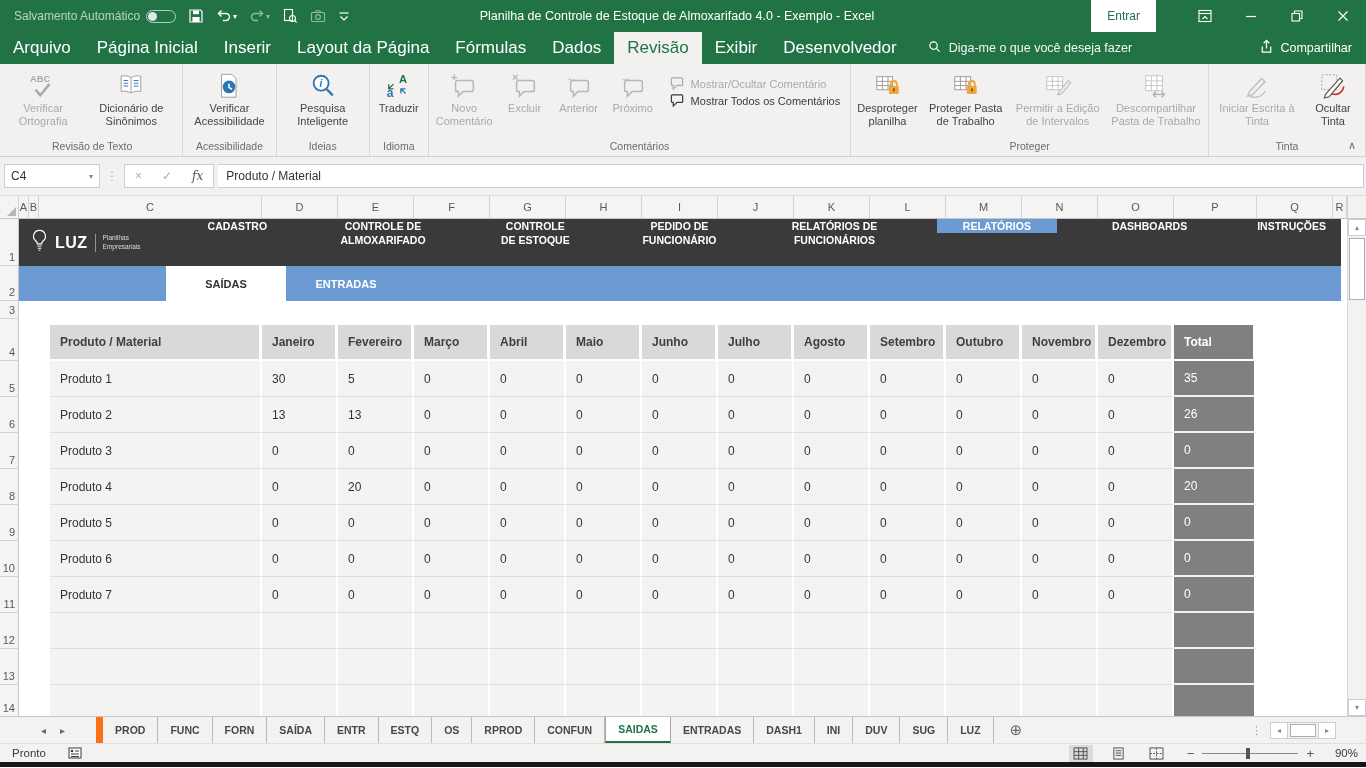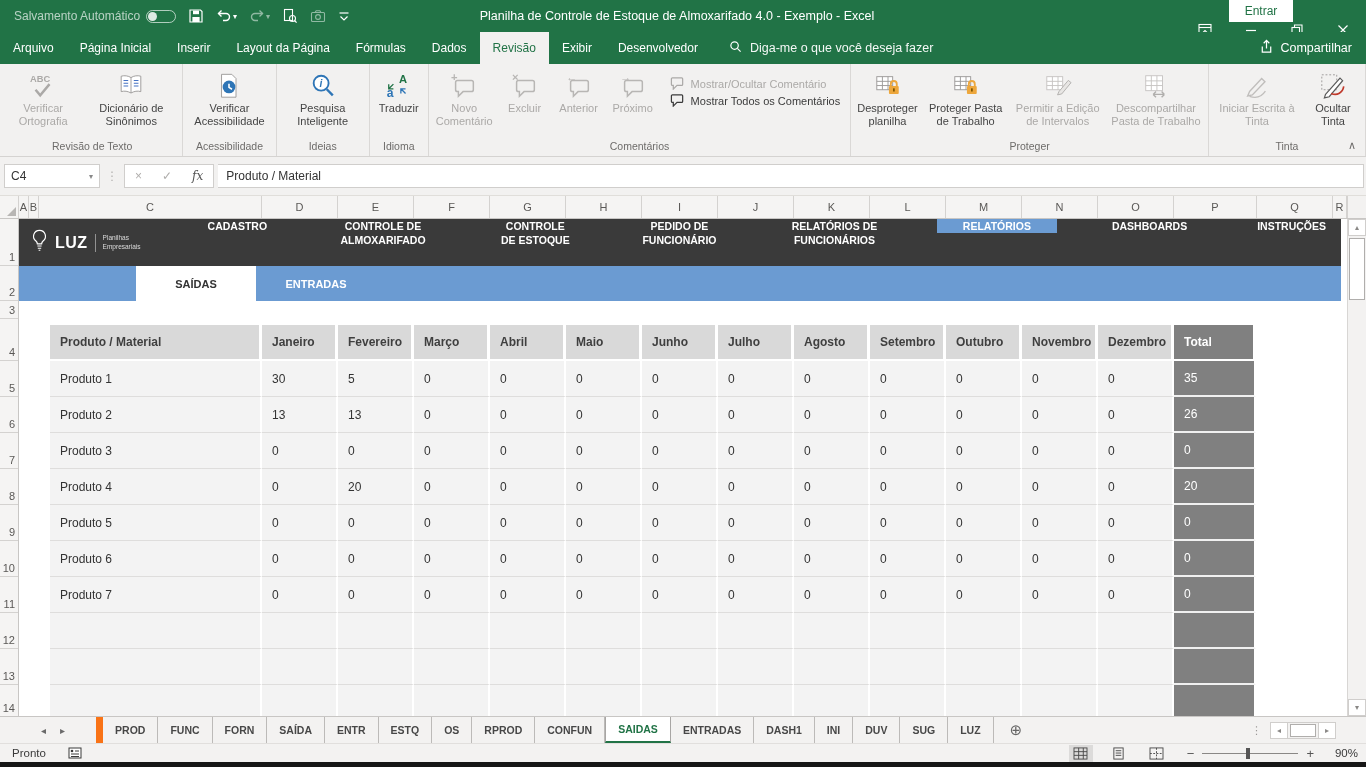--- a/index.html
+++ b/index.html
@@ -11,28 +11,28 @@
   .titlebar { height:32px; background:#217346; display:flex; align-items:center; position:relative; color:#fff; }
   .qat { display:flex; align-items:center; gap:10px; padding-left:14px; }
   .autosave { display:flex; align-items:center; gap:6px; }
   .autosave-label { font-size:12px; color:rgba(255,255,255,.68); }
   .toggle-pill { width:30px; height:13px; border:1px solid rgba(255,255,255,.65); border-radius:8px; display:flex; align-items:center; padding:1px; }
   .toggle-knob { width:9px; height:9px; border-radius:50%; background:rgba(255,255,255,.85); }
   .qat-btn { display:flex; align-items:center; height:22px; padding:0 2px; }
   .qat-btn.dis { opacity:.5; }
   .qat-dd { font-size:8px; color:#fff; margin-left:1px; }
   .win-title { position:absolute; left:0; right:12px; text-align:center; font-size:12.5px; color:#fff; pointer-events:none; }
-  .title-right { margin-left:auto; display:flex; align-items:center; height:100%;flex-direction:column; }
+  .title-right { margin-left:auto; display:flex; height:100%; }
   .signin { background:#fff; color:#217346; border:none; font-size:12px; padding:4px 16px; margin-right:26px; font-family:inherit; }
   .winctl { display:flex; height:100%; }
   .winctl span { width:46px; display:flex; align-items:center; justify-content:center; }
 
   
   .menubar { height:32px; background:#217346; display:flex; align-items:stretch; position:relative; }
-  .mtab { color:#fff; font-size:12px; padding:0 13px; display:flex; align-items:center; }
+  .mtab { color:#fff; font-size:17px; padding:0 13px; display:flex; align-items:center; }
   .mtab.active { background:#f2f1f0; color:#217346; }
   .tellme { display:flex; align-items:center; gap:8px; color:rgba(255,255,255,.95); font-size:12.5px; margin-left:18px; }
   .share { position:absolute; right:14px; top:0; height:100%; display:flex; align-items:center; gap:6px; color:#fff; font-size:12.5px; }
 
   
   .ribbon { height:93px; background:#f2f1f0; border-bottom:1px solid #d5d3d1; display:flex; position:relative; padding-left:2px; }
   .rgroup { display:flex; flex-direction:column; border-right:1px solid #dad8d6; padding:1px 2px 0; }
   .rg-items { flex:1; display:flex; align-items:stretch; }
   .rg-label { font-size:10.5px; color:#6e6c6a; text-align:center; padding:1px 8px 4px; }
   .rbtn { display:flex; flex-direction:column; align-items:center; justify-content:flex-start; padding:5px 5px 2px; font-size:11px; line-height:1.18; text-align:center; color:#444; min-width:54px; max-width:100px; }
@@ -68,21 +68,21 @@
 
   .nav-banner { position:absolute; left:0; top:0; width:1322px; height:47px; background:#3a3a3a; display:flex; align-items:stretch; }
   .brand { display:flex; align-items:center; gap:7px; padding:0 14px 0 12px; }
   .brand-name { color:#fff; font-size:16px; font-weight:bold; letter-spacing:.5px; }
   .brand-sep { width:1px; height:18px; background:rgba(255,255,255,.45); }
   .brand-tagline { color:rgba(255,255,255,.8); font-size:6.5px; line-height:1.35; width:48px; }
   .nav-items { display:flex; align-items:flex-start; margin-left:28px;gap:40px; }
   .nav-item { display:flex; align-items:center; justify-content:center; text-align:center; color:#fff; font-size:10.5px; font-weight:bold; padding:0 15px; max-width:132px; line-height:1.35; }
   .nav-item.active { background:#6b9bd2; min-width:120px; }
 
-  .blue-band { position:absolute; left:0; top:47px; width:1322px; height:35px; background:#6b9bd2; display:flex; align-items:stretch; }
+  .blue-band { position:absolute; left:0; top:47px; width:1322px; height:35px; background:#6b9bd2; display:flex; align-items:stretch;padding-left:30px; }
   .subtab { width:120px; display:flex; align-items:center; justify-content:center; font-size:11px; font-weight:bold; color:#fff; }
   .subtab.active { background:#fff; color:#333; }
   .subtab:first-child { margin-left:117px; }
 
   
   .stock-table { position:absolute; left:31px; top:106px; }
   .t-row { display:flex; height:36px; }
   .t-row.t-head { height:34px; margin-bottom:2px; }
   .t-cell { display:flex; align-items:center; padding-left:10px; font-size:12px; color:#333; background:#f3f3f3; border-right:2px solid #fff; border-bottom:1px solid #dedddc; }
   .t-head .t-cell { background:#d9d9d9; border-right:3px solid #fff; border-bottom:none; font-weight:bold; color:#3f3f3f; }

